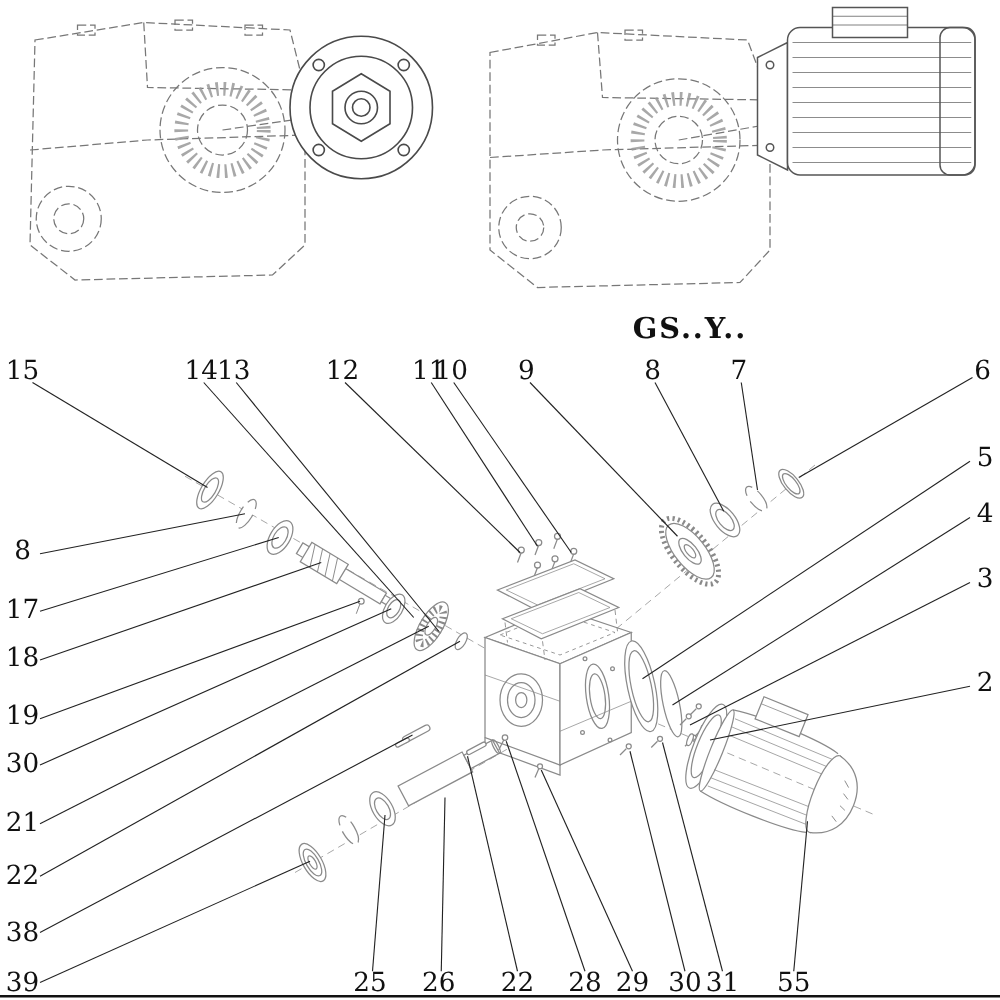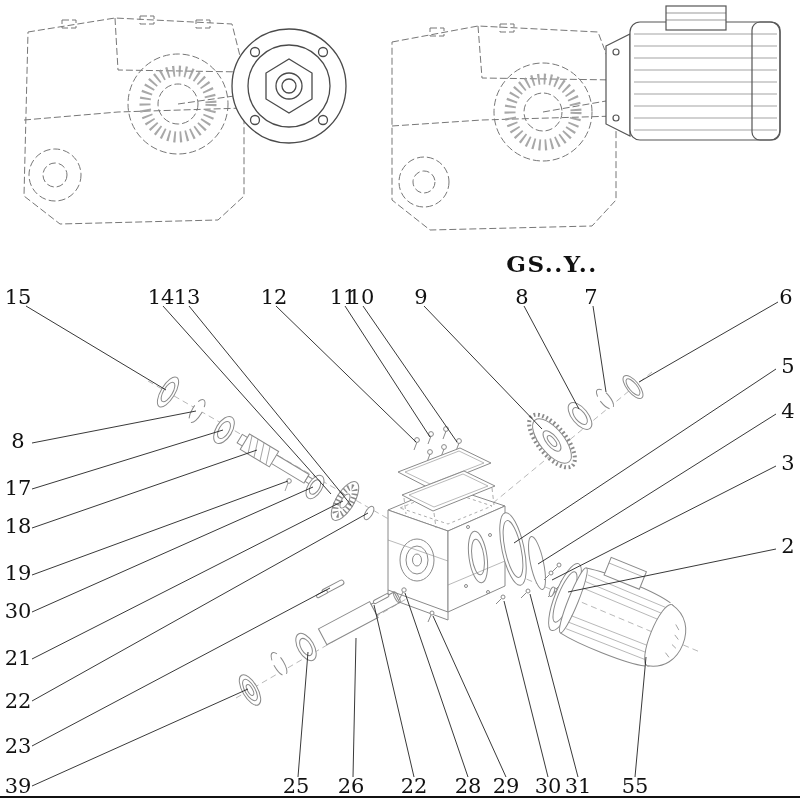--- a/index.html
+++ b/index.html
@@ -318,21 +318,21 @@
   <div class="callout" style="left:522px;top:297px">8</div>
   <div class="callout" style="left:591px;top:297px">7</div>
   <div class="callout" style="left:786px;top:297px">6</div>
   <div class="callout" style="left:18px;top:441px">8</div>
   <div class="callout" style="left:18px;top:488px">17</div>
   <div class="callout" style="left:18px;top:526px">18</div>
   <div class="callout" style="left:18px;top:573px">19</div>
   <div class="callout" style="left:18px;top:611px">30</div>
   <div class="callout" style="left:18px;top:658px">21</div>
   <div class="callout" style="left:18px;top:701px">22</div>
-  <div class="callout" style="left:18px;top:746px">23</div>
+  <div class="callout" style="left:18px;top:746px">38</div>
   <div class="callout" style="left:18px;top:786px">39</div>
   <div class="callout" style="left:296px;top:786px">25</div>
   <div class="callout" style="left:351px;top:786px">26</div>
   <div class="callout" style="left:414px;top:786px">22</div>
   <div class="callout" style="left:468px;top:786px">28</div>
   <div class="callout" style="left:506px;top:786px">29</div>
   <div class="callout" style="left:548px;top:786px">30</div>
   <div class="callout" style="left:578px;top:786px">31</div>
   <div class="callout" style="left:635px;top:786px">55</div>
   <div class="callout" style="left:788px;top:366px">5</div>

